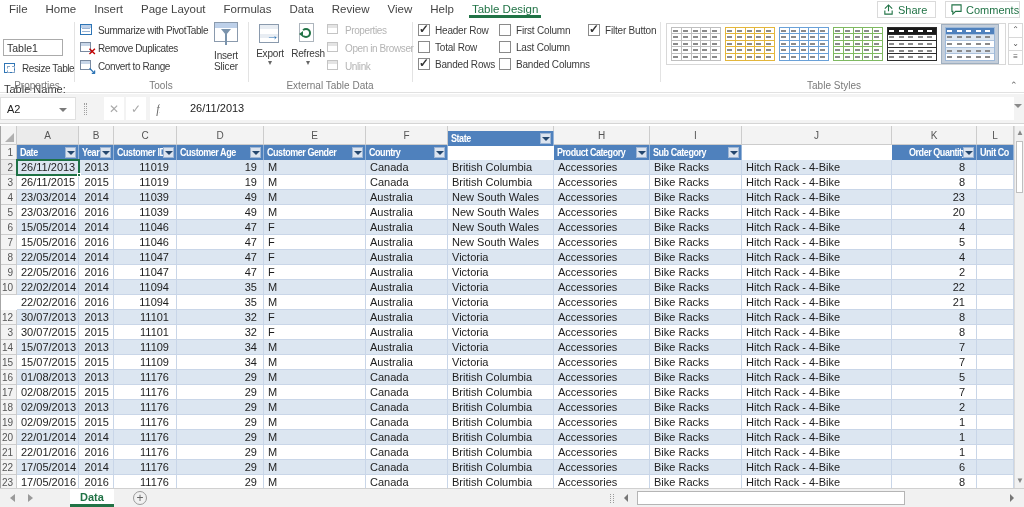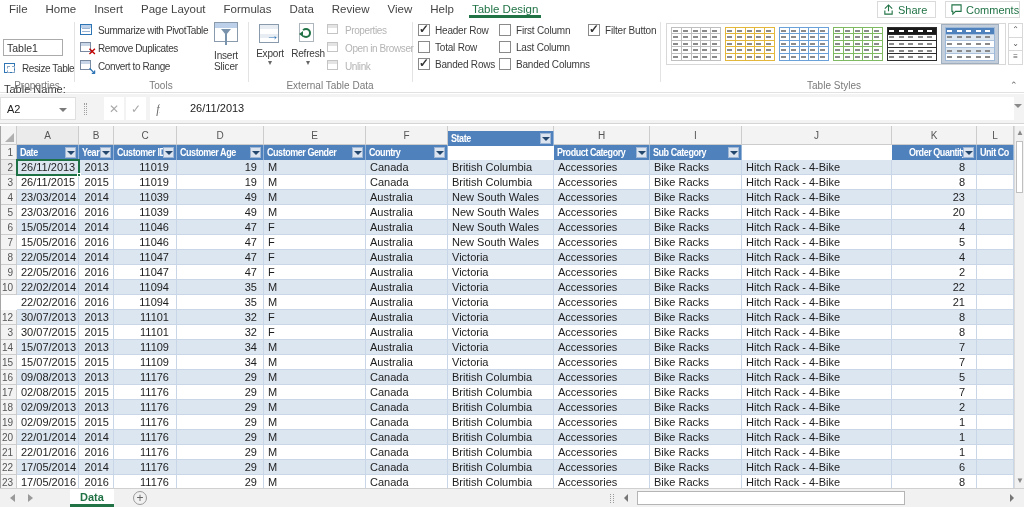--- a/index.html
+++ b/index.html
@@ -664,21 +664,21 @@
     <div class="dcell num" style="left: 176px; top: 229px; width: 87px; height: 15px; line-height: 13px; padding-right: 6px;">34</div>
     <div class="dcell" style="left: 263px; top: 229px; width: 102px; height: 15px; line-height: 13px;">M</div>
     <div class="dcell" style="left: 365px; top: 229px; width: 82px; height: 15px; line-height: 13px;">Australia</div>
     <div class="dcell" style="left: 447px; top: 229px; width: 106px; height: 15px; line-height: 13px;">Victoria</div>
     <div class="dcell" style="left: 553px; top: 229px; width: 96px; height: 15px; line-height: 13px;">Accessories</div>
     <div class="dcell" style="left: 649px; top: 229px; width: 92px; height: 15px; line-height: 13px;">Bike Racks</div>
     <div class="dcell" style="left: 741px; top: 229px; width: 150px; height: 15px; line-height: 13px;">Hitch Rack - 4-Bike</div>
     <div class="dcell num" style="left: 891px; top: 229px; width: 85px; height: 15px; line-height: 13px; padding-right: 11px;">7</div>
     <div class="dcell" style="left: 976px; top: 229px; width: 37px; height: 15px; line-height: 13px;"></div>
     <div class="rowhead" style="top: 244px; height: 15px; line-height: 15px;">16</div>
-    <div class="dcell band num" style="left: 16px; top: 244px; width: 62px; height: 15px; line-height: 13px; padding-right: 3px;">09/08/2013</div>
+    <div class="dcell band num" style="left: 16px; top: 244px; width: 62px; height: 15px; line-height: 13px; padding-right: 3px;">01/08/2013</div>
     <div class="dcell band num" style="left: 78px; top: 244px; width: 35px; height: 15px; line-height: 13px; padding-right: 4px;">2013</div>
     <div class="dcell band num" style="left: 113px; top: 244px; width: 63px; height: 15px; line-height: 13px; padding-right: 7px;">11176</div>
     <div class="dcell band num" style="left: 176px; top: 244px; width: 87px; height: 15px; line-height: 13px; padding-right: 6px;">29</div>
     <div class="dcell band" style="left: 263px; top: 244px; width: 102px; height: 15px; line-height: 13px;">M</div>
     <div class="dcell band" style="left: 365px; top: 244px; width: 82px; height: 15px; line-height: 13px;">Canada</div>
     <div class="dcell band" style="left: 447px; top: 244px; width: 106px; height: 15px; line-height: 13px;">British Columbia</div>
     <div class="dcell band" style="left: 553px; top: 244px; width: 96px; height: 15px; line-height: 13px;">Accessories</div>
     <div class="dcell band" style="left: 649px; top: 244px; width: 92px; height: 15px; line-height: 13px;">Bike Racks</div>
     <div class="dcell band" style="left: 741px; top: 244px; width: 150px; height: 15px; line-height: 13px;">Hitch Rack - 4-Bike</div>
     <div class="dcell band num" style="left: 891px; top: 244px; width: 85px; height: 15px; line-height: 13px; padding-right: 11px;">5</div>

